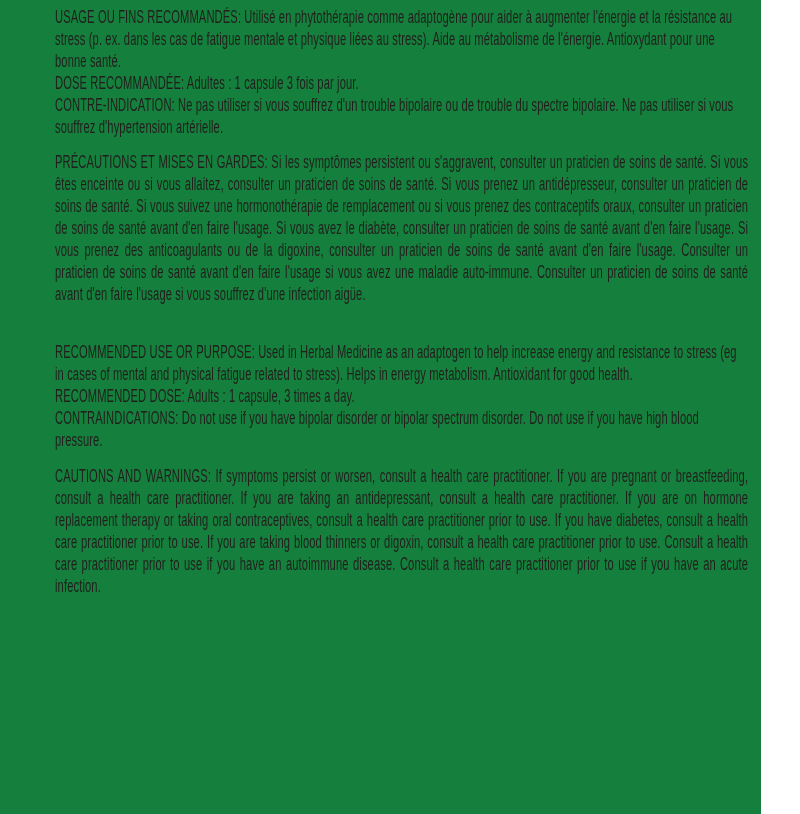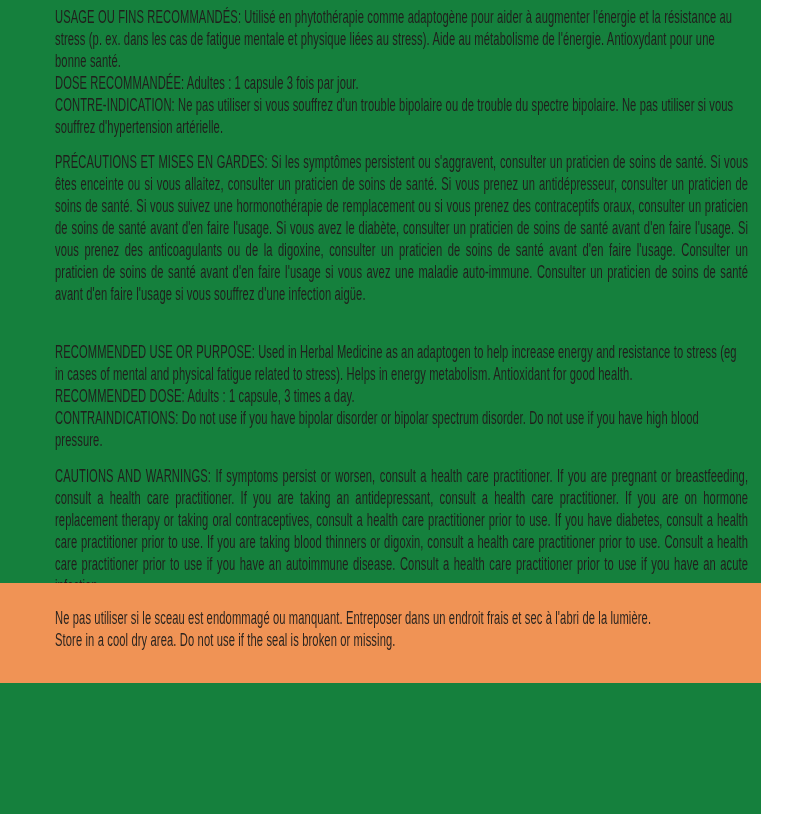--- a/index.html
+++ b/index.html
@@ -70,20 +70,14 @@
   <div class="block condense" style="top:341px">
     <p><span>RECOMMENDED USE OR PURPOSE:</span> <span>Used in Herbal Medicine as an adaptogen to help increase energy and resistance to stress (eg in cases of mental and physical fatigue related to stress). Helps in energy metabolism. Antioxidant for good health.</span></p>
     <p><span>RECOMMENDED DOSE:</span> <span>Adults : 1 capsule, 3 times a day.</span></p>
     <p><span>CONTRAINDICATIONS:</span> <span>Do not use if you have bipolar disorder or bipolar spectrum disorder. Do not use if you have high blood pressure.</span></p>
   </div>
 
   <div class="block condense justify" style="top:465px">
     <p><span>CAUTIONS AND WARNINGS:</span> <span>If symptoms persist or worsen, consult a health care practitioner. If you are pregnant or breastfeeding, consult a health care practitioner. If you are taking an antidepressant, consult a health care practitioner. If you are on hormone replacement therapy or taking oral contraceptives, consult a health care practitioner prior to use. If you have diabetes, consult a health care practitioner prior to use. If you are taking blood thinners or digoxin, consult a health care practitioner prior to use. Consult a health care practitioner prior to use if you have an autoimmune disease. Consult a health care practitioner prior to use if you have an acute infection.</span></p>
   </div>
 
-  <div class="band">
-    <div class="band-inner condense">
-      <p>Ne pas utiliser si le sceau est endommagé ou manquant. Entreposer dans un endroit frais et sec à l'abri de la lumière.</p>
-      <p>Store in a cool dry area. Do not use if the seal is broken or missing.</p>
-    </div>
-  </div>
 
 </div>
 
 </body></html>

